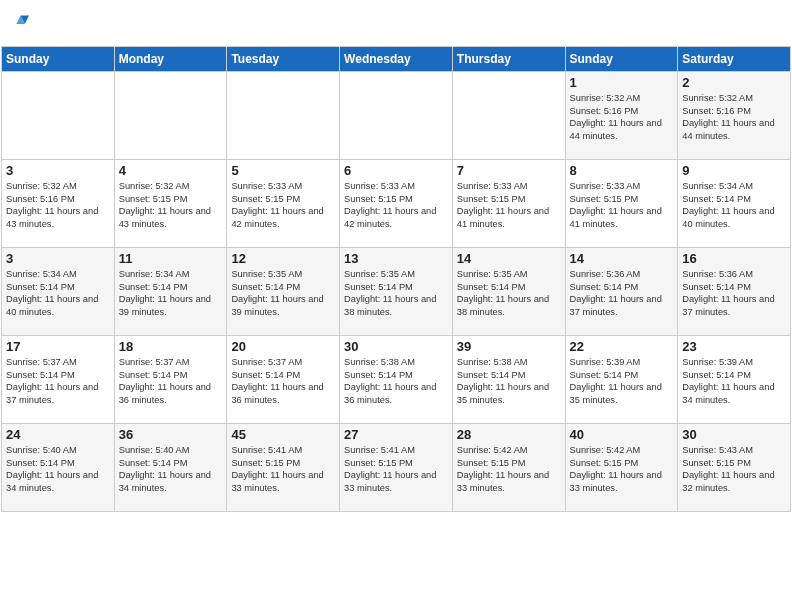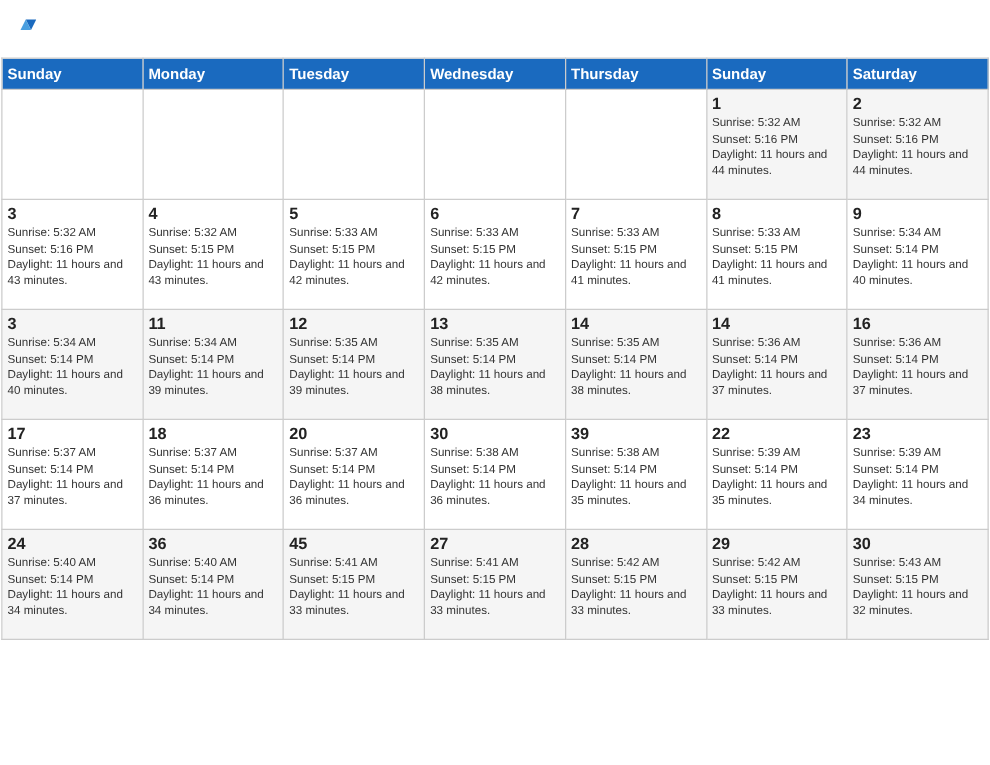--- a/index.html
+++ b/index.html
@@ -337,21 +337,21 @@
 and 33 minutes.</div>
           </td>
           <td>
             <div class="day-num">28</div>
             <div class="day-info">Sunrise: 5:42 AM
 Sunset: 5:15 PM
 Daylight: 11 hours
 and 33 minutes.</div>
           </td>
           <td>
-            <div class="day-num">29</div>
+            <div class="day-num">40</div>
             <div class="day-info">Sunrise: 5:42 AM
 Sunset: 5:15 PM
 Daylight: 11 hours
 and 33 minutes.</div>
           </td>
           <td>
             <div class="day-num">30</div>
             <div class="day-info">Sunrise: 5:43 AM
 Sunset: 5:15 PM
 Daylight: 11 hours

